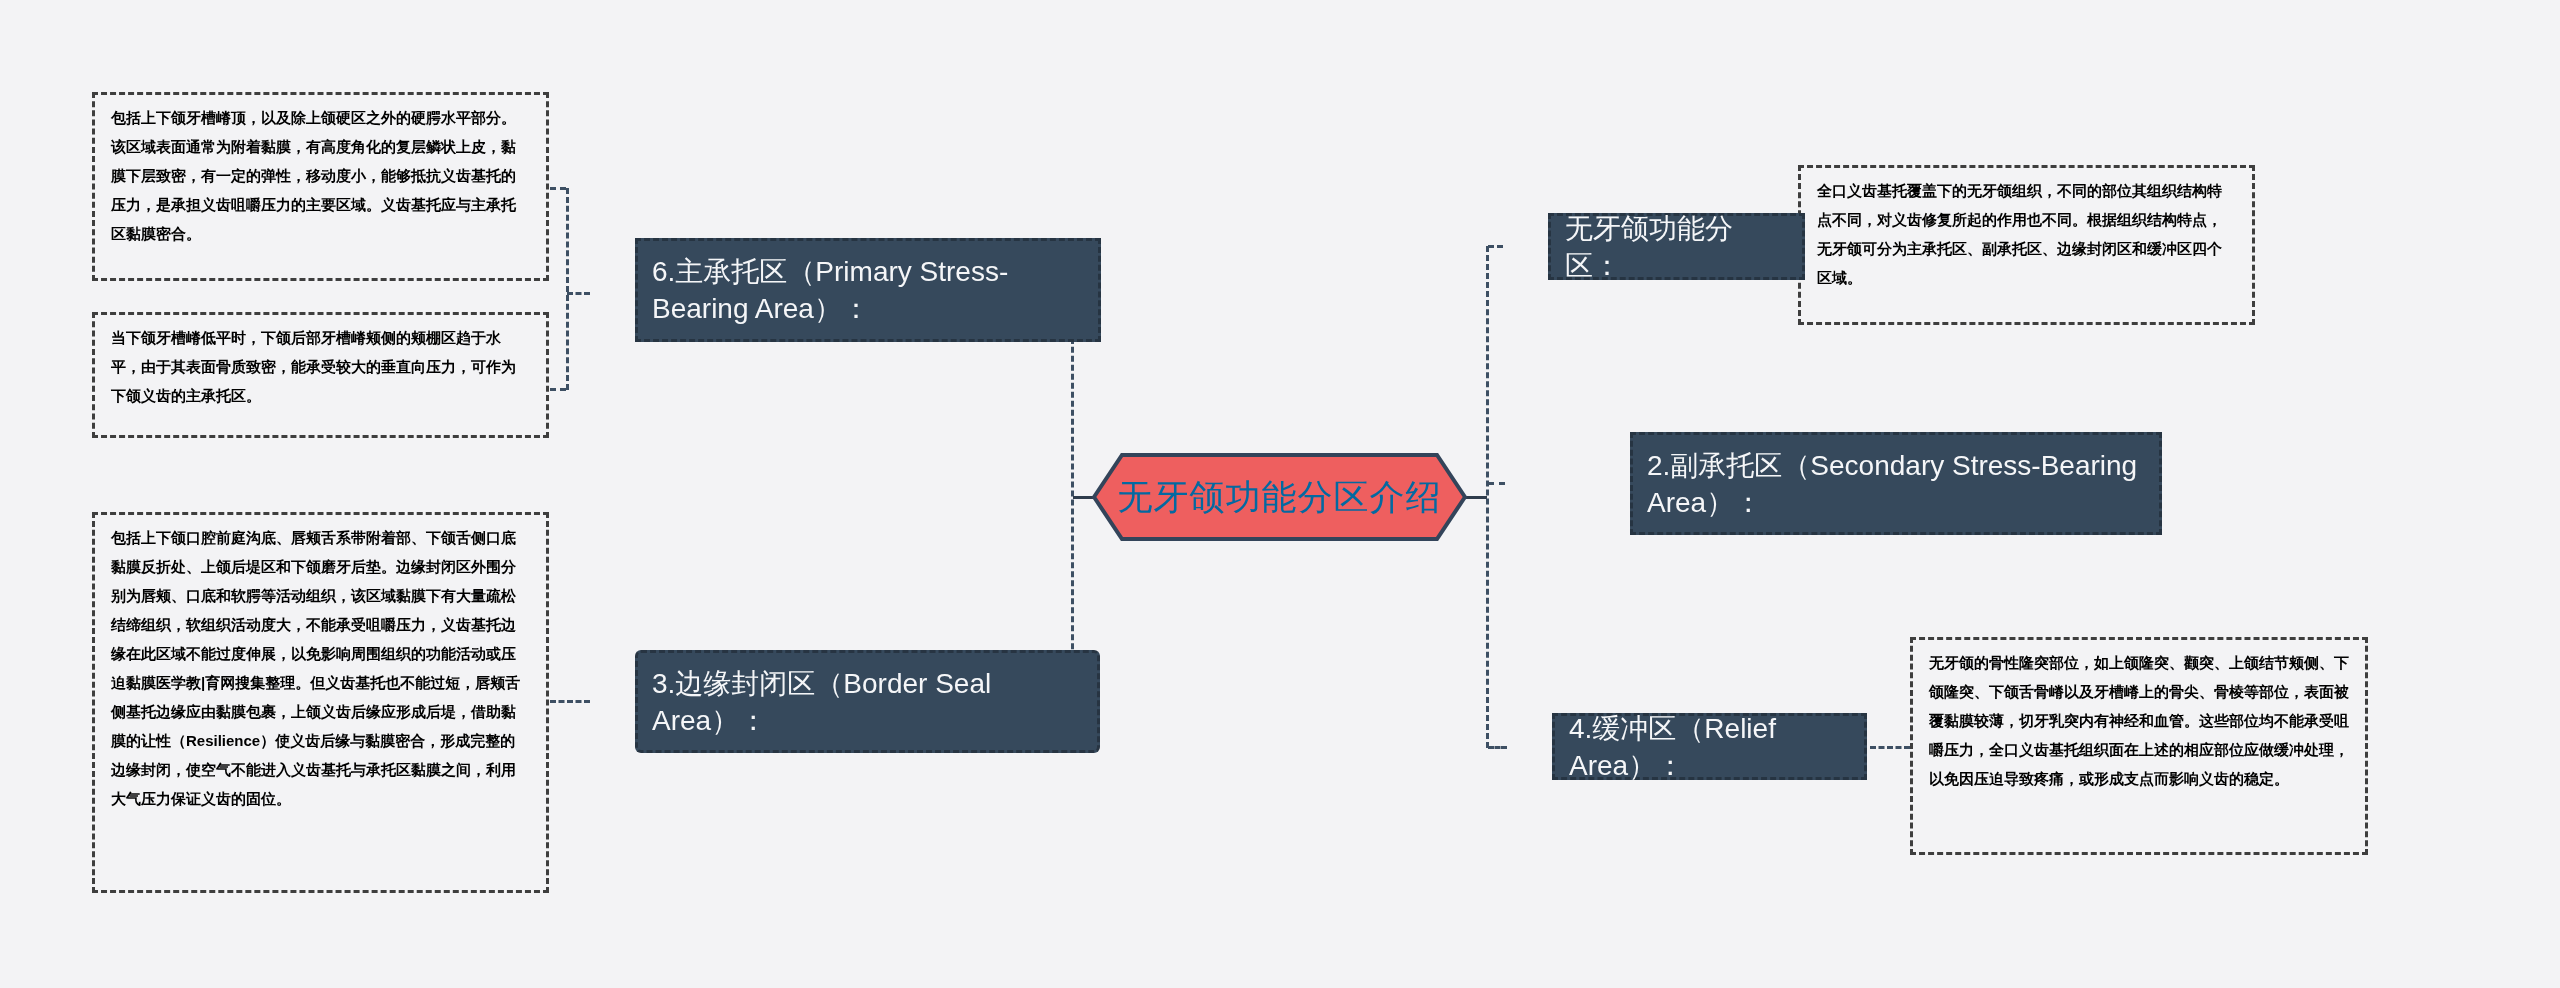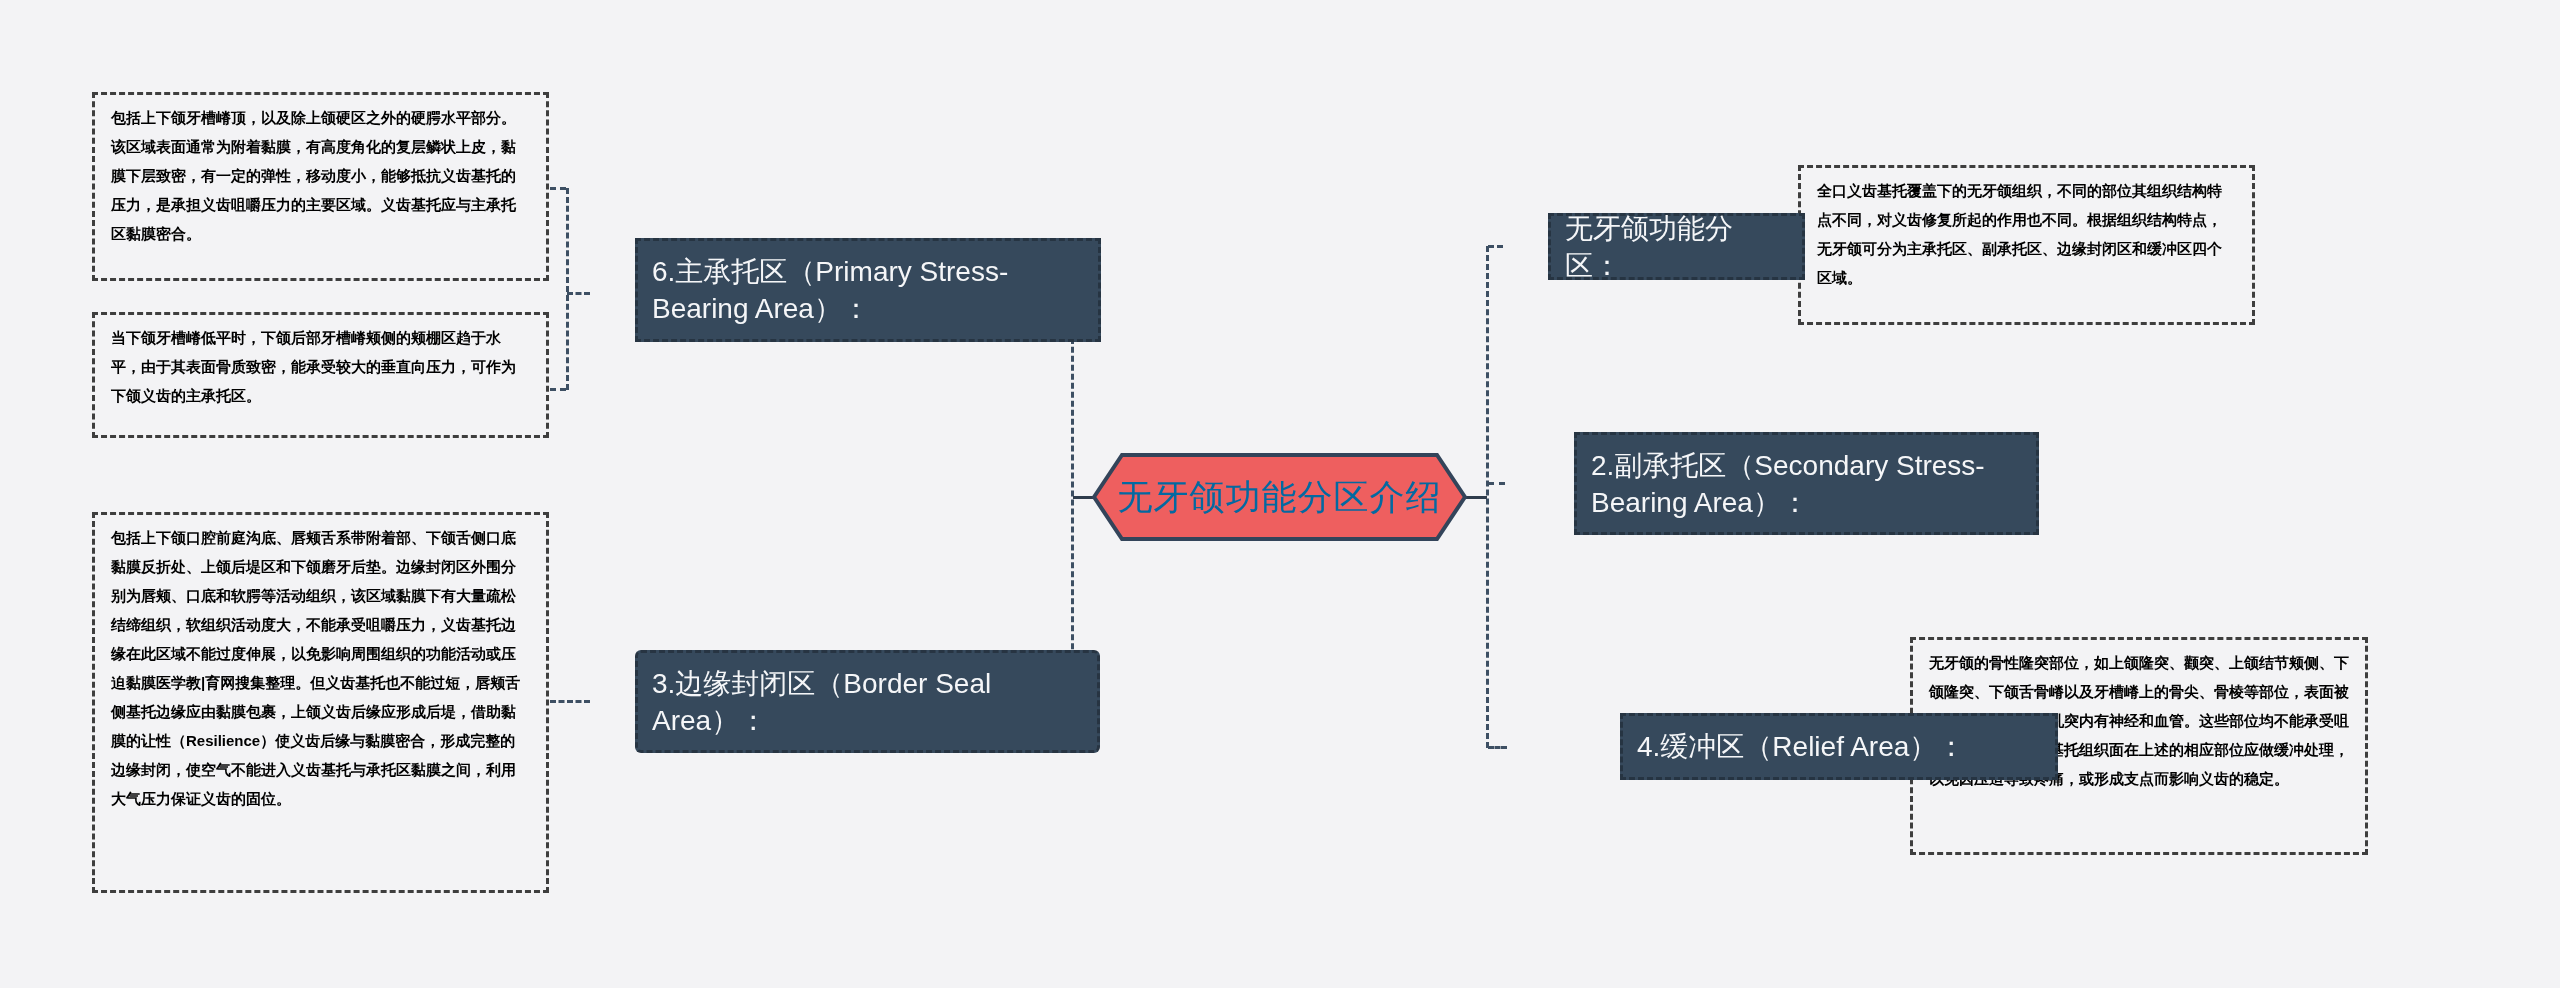--- a/index.html
+++ b/index.html
@@ -96,24 +96,24 @@
 
   <div class="node" style="left:590px; top:238px; width:466px; height:104px;">
     <span>6.主承托区（Primary Stress-Bearing Area）：</span>
   </div>
   <div class="node" style="left:590px; top:650px; width:465px; height:103px;border-radius:6px;">
     <span>3.边缘封闭区（Border Seal Area）：</span>
   </div>
   <div class="node" style="left:1503px; top:213px; width:257px; height:67px;">
     <span>无牙颌功能分区：</span>
   </div>
-  <div class="node" style="left:1529px; top:432px; width:465px; height:103px;">
+  <div class="node" style="left:1585px; top:432px; width:532px; height:103px;">
     <span>2.副承托区（Secondary Stress-Bearing Area）：</span>
   </div>
-  <div class="node" style="left:1575px; top:713px; width:438px; height:67px;">
+  <div class="node" style="left:1507px; top:713px; width:315px; height:67px;">
     <span>4.缓冲区（Relief Area）：</span>
   </div>
 
   <div class="hex-wrap">
     <svg viewBox="0 0 375 90" preserveAspectRatio="none">
       <polygon points="2,45 30,3 345,3 373,45 345,87 30,87" fill="#ee5f5f" stroke="#33445a" stroke-width="4" stroke-linejoin="miter"></polygon>
     </svg>
     <div class="hex-label">无牙颌功能分区介绍</div>
   </div>
 

